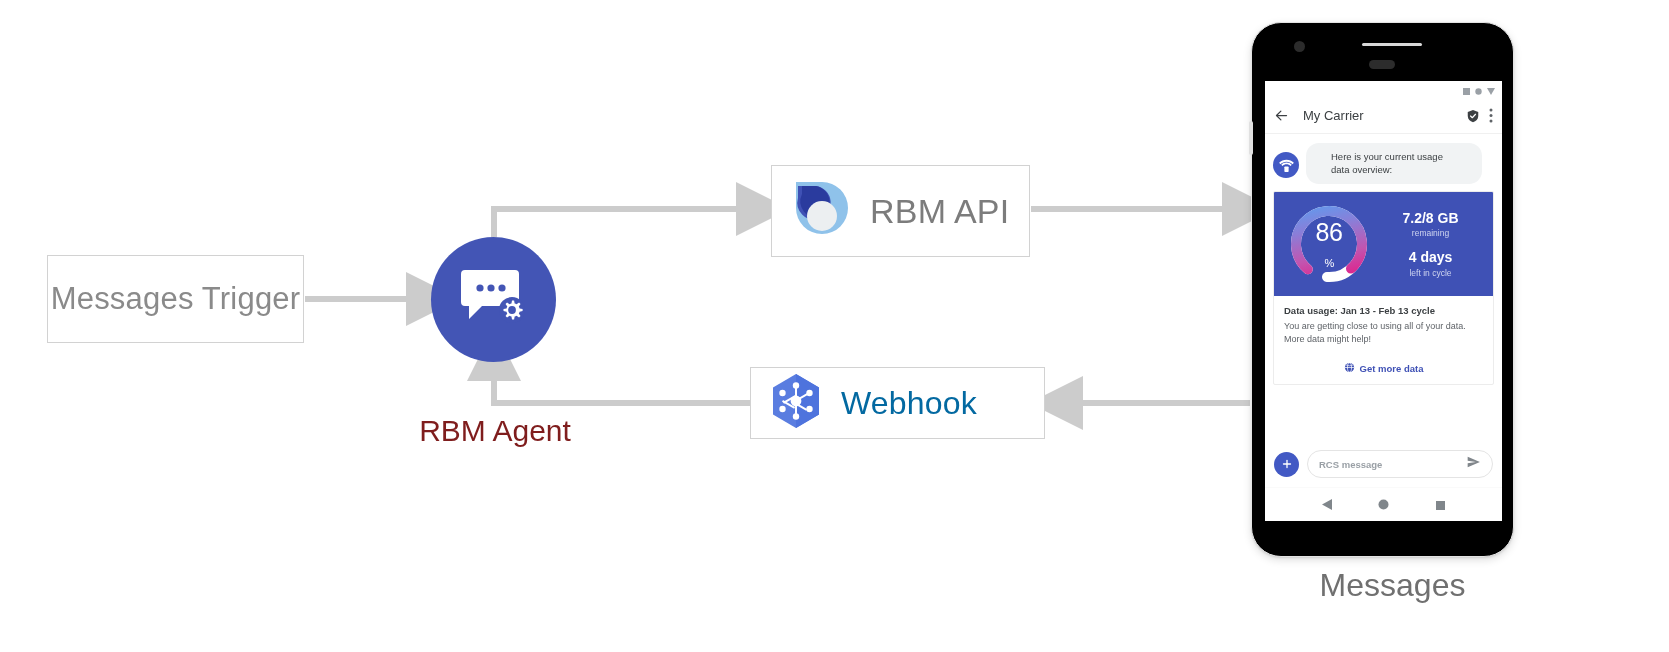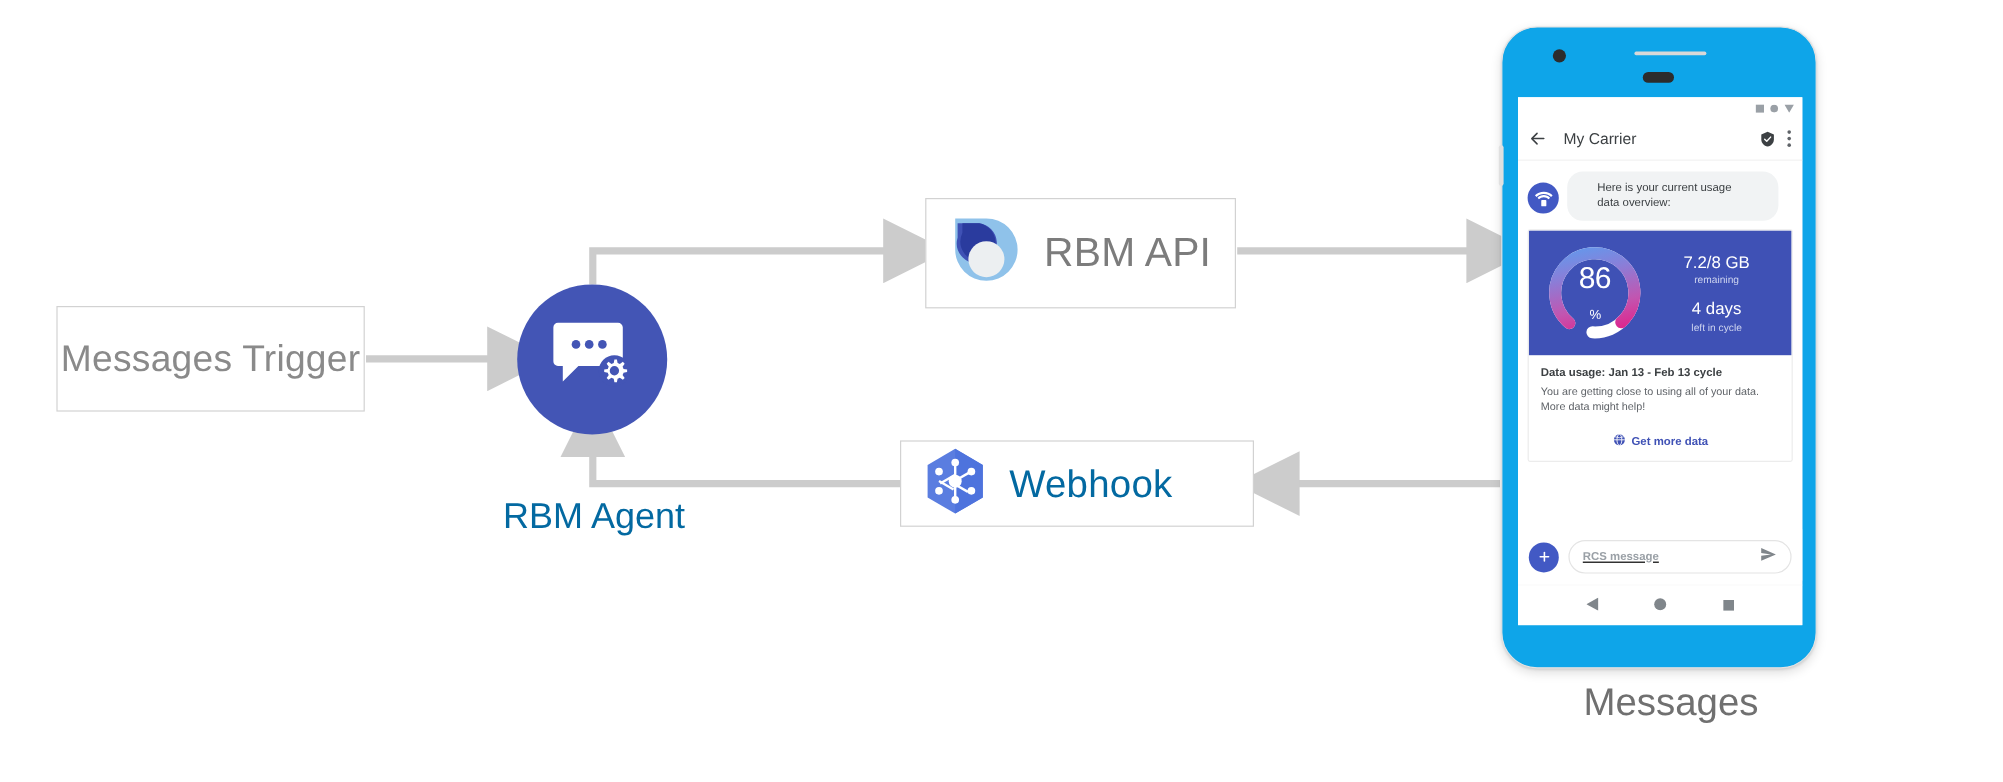--- a/index.html
+++ b/index.html
@@ -55,38 +55,38 @@
     left: 431px; top: 237px;
     width: 125px; height: 125px;
     border-radius: 50%;
     background: #4355b5;
     display: flex; align-items: center; justify-content: center;
   }
   #rbm-agent-caption {
     position: absolute;
     left: 380px; top: 414px; width: 230px;
     text-align: center;
-    font-size: 30px; font-weight: 300; color: #0369a1;
+    font-size: 30px; font-weight: 300; color: #7f1d1d;
   }
 
   
   #messages-caption {
     position: absolute;
     left: 1255px; top: 552px; width: 275px;
     text-align: center;
     font-size: 32px; font-weight: 300; color: #707070; margin-top: 15px;
   }
 
   
   #phone {
     position: absolute;
     left: 1251px; top: 22px;
     width: 263px; height: 535px;
     border-radius: 30px;
-    background: #0ea5e9;
+    background: #000000;
     border: 1px solid #e3e3e3;
     box-shadow: 0 3px 9px rgba(0,0,0,.13), 0 1px 2px rgba(0,0,0,.10);
   }
   #phone-btn-power {
     position: absolute; left: -3px; top: 98px; width: 4px; height: 34px;
     background: #e0e0e0; border-radius: 2px;
   }
   #phone-camera {
     position: absolute; left: 42px; top: 18px; width: 11px; height: 11px;
     border-radius: 50%; background: #2c2c2c;
@@ -164,21 +164,21 @@
     display: flex; align-items: center; justify-content: center;
     color: #ffffff;
     flex-direction: column;
   }
   #gauge-pct { font-size: 25px; font-weight: 400; letter-spacing: -.5px; }
   #gauge-pct-sym { font-size: 11px; font-weight: 400; margin-top: 10px; margin-left: 1px; }
 
   #usage-stats { flex: 1; color: #ffffff; text-align: center; }
   .stat-block { margin-bottom: 11px; }
   .stat-block:last-child { margin-bottom: 0; }
-  .stat-main { font-size: 14px; font-weight: 400; line-height: 1.25; }
+  .stat-main { font-size: 14px; font-weight: 700; line-height: 1.25; }
   .stat-sub { font-size: 8.5px; color: #cfd5f0; margin-top: 1px; }
 
   #card-body { padding: 9px 10px 4px 10px; }
   #card-title { font-size: 9.5px; font-weight: 700; color: #3c4043; margin-bottom: 4px; }
   #card-desc { font-size: 9px; color: #5f6368; line-height: 1.46; }
   #card-action {
     margin-top: 9px; padding-bottom: 7px;
     display: flex; align-items: center; justify-content: center; gap: 5px;
   }
   #card-action-label { font-size: 9.5px; color: #3f51b5; font-weight: 700; }
@@ -190,21 +190,21 @@
     display: flex; align-items: center; padding: 0 9px; gap: 8px;
   }
   #composer-plus {
     width: 25px; height: 25px; border-radius: 50%;
     background: #4259c4; flex: 0 0 25px;
     display: flex; align-items: center; justify-content: center;
     color: #fff; font-size: 16px; line-height: 0; font-weight: 300;
   }
   #composer-field {
     flex: 1; height: 28px; border: 1px solid #e4e4e4; border-radius: 14px;
-    display: flex; align-items: center; padding: 0 11px; text-decoration: underline;
+    display: flex; align-items: center; padding: 0 11px;
   }
   #composer-placeholder { flex: 1; font-size: 9.5px; color: #9aa0a6; font-weight: 700; }
 
   
   #nav-bar {
     position: absolute; left: 0; bottom: 0; width: 100%;
     height: 34px; background: #ffffff;
     display: flex; align-items: center; justify-content: space-around;
     padding: 0 34px;
     border-top: 1px solid #fafafa;

